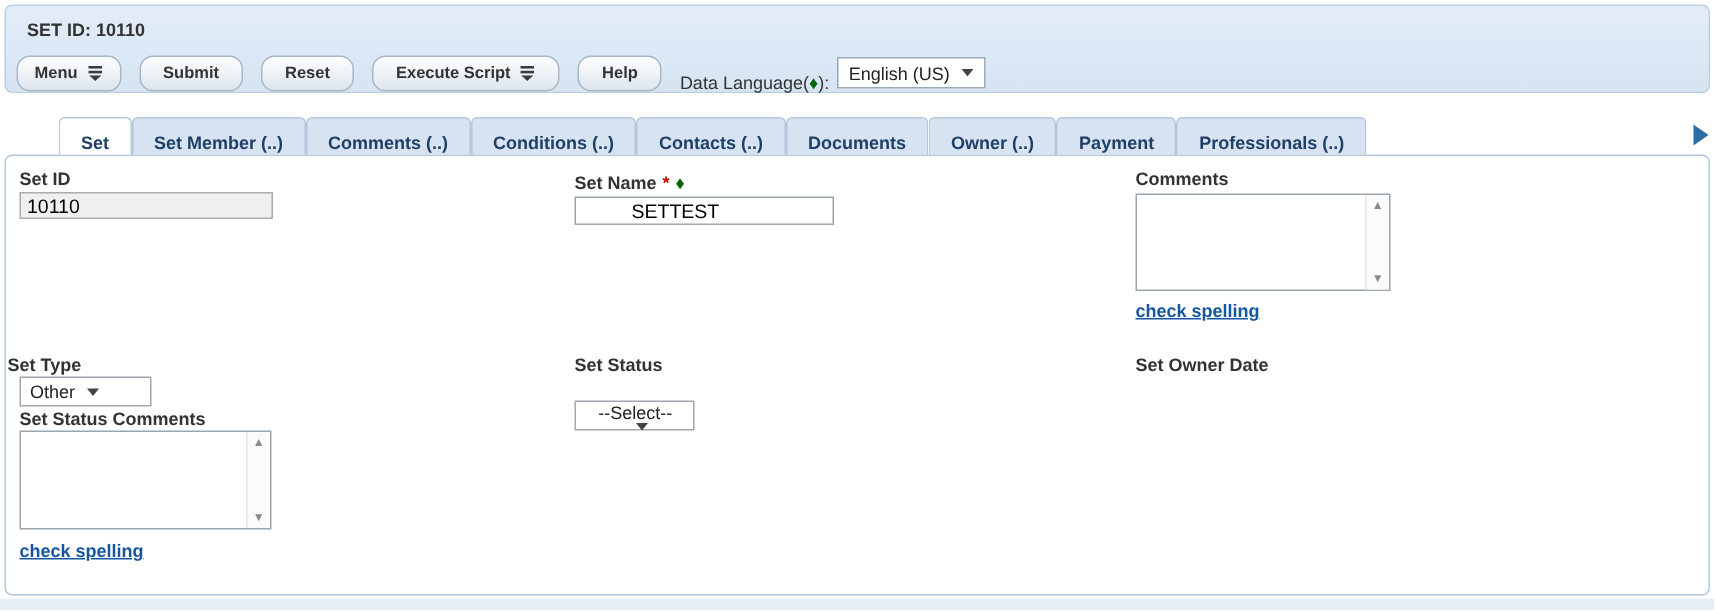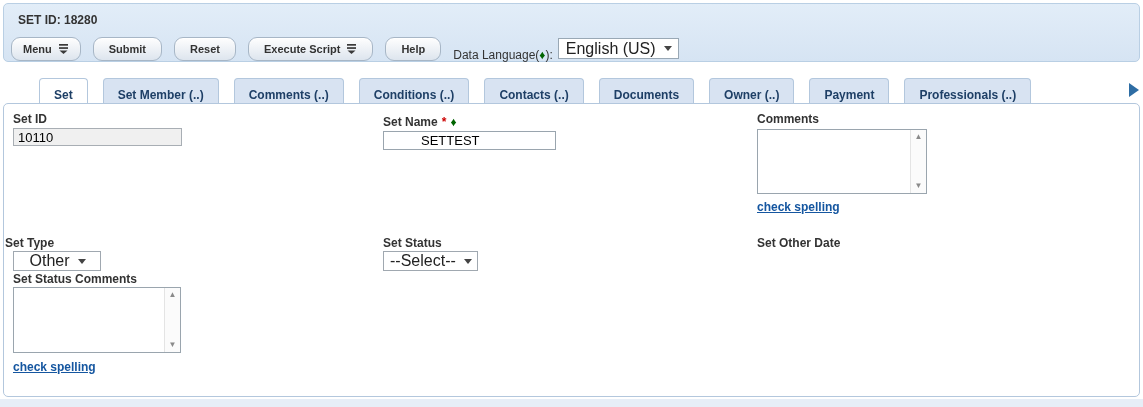--- a/index.html
+++ b/index.html
@@ -37,37 +37,37 @@
   }
   .btn + .btn { margin-left:12px; }
   .btn-menu { padding:0 11px; }
   .dd-icon { display:inline-block; width:11px; height:10px; }
   .dd-icon svg { display:block; }
 
   .lang-wrap { display:flex; align-items:center; margin-left:12px; }
   .lang-label { font-size:12px; color:#333;margin-top:12px; }
   .diamond { color:#006400; font-weight:bold; }
   .fake-select {
-    display:inline-flex; align-items:center; justify-content:center;
+    display:inline-flex; align-items:center; justify-content:flex-start;
     background:#fff; border:1px solid #99a8b5;
-    font-size:16px; color:#222; cursor:pointer;
+    font-size:12px; color:#222; cursor:pointer;
   }
   .fake-select .caret {
     width:0; height:0; border-left:4px solid transparent; border-right:4px solid transparent;
     border-top:5px solid #444; margin-left:8px;
   }
   .lang-select { height:21px; min-width:99px; padding:0 6px 0 7px; margin-left:5px; }
 
   
   .tabs-row {
     position:absolute; left:39px; top:78px; right:22px; height:25px;
     display:flex; overflow:hidden; z-index:3;
   }
   .tab {
-    flex:0 0 auto; height:25px; padding:16px 14px; margin-right:15px;
+    flex:0 0 auto; height:25px; padding:16px 14px; margin-right:0;
     display:inline-flex; align-items:center;
     background:#d8e3f2;
     border:1px solid #b3c7dd; border-bottom:none;
     border-radius:4px 4px 0 0;
     font-size:12px; font-weight:bold; color:#1e3f66;
     cursor:pointer; white-space:nowrap;
   }
   .tab.active {
     background:#ffffff; height:26px; position:relative; z-index:4;
   }
@@ -125,21 +125,21 @@
     position:absolute; z-index:2; height:20px; padding:0 5px 0 6px;
     border-color:#a0a8b0;
   }
 </style>
 </head>
 <body>
 
 <div class="page">
 
   <div class="header-panel">
-    <div class="page-title">SET ID: 18280</div>
+    <div class="page-title">SET ID: 10110</div>
     <div class="toolbar">
       <button class="btn btn-menu">
         <span>Menu</span>
         <span class="dd-icon">
           <svg width="11" height="10" viewBox="0 0 11 10" fill="#3a3a3a">
               <rect x="1" y="0" width="9" height="1.7"></rect>
               <rect x="1" y="3.2" width="9" height="1.7"></rect>
               <polygon points="1.5,6.4 9.5,6.4 5.5,10"></polygon>
             </svg>
         </span>
@@ -207,26 +207,26 @@
   </div>
   <a class="spell-link" style="left:757px; top:200px;">check spelling</a>
 
   <div class="field-label" style="left:5px; top:236px;">Set Type</div>
   <span class="fake-select form-select" style="left:13px; top:251px; min-width:88px;">
     <span>Other</span>
     <span class="caret"></span>
   </span>
 
   <div class="field-label" style="left:383px; top:236px;">Set Status</div>
-  <span class="fake-select form-select" style="left:383px; top:251px; min-width:80px;">
+  <span class="fake-select form-select" style="left:383px; top:267px; min-width:80px;flex-direction:column;">
     <span>--Select--</span>
     <span class="caret"></span>
   </span>
 
-  <div class="field-label" style="left:757px; top:236px;">Set Other Date</div>
+  <div class="field-label" style="left:757px; top:236px;">Set Owner Date</div>
 
   <div class="field-label" style="left:13px; top:272px;">Set Status Comments</div>
   <div class="fake-textarea" style="left:13px; top:287px; width:168px; height:66px;">
     <div class="ta-scrollbar">
       <span class="sb-arrow">▲</span>
       <span class="sb-arrow">▼</span>
     </div>
   </div>
   <a class="spell-link" style="left:13px; top:360px;">check spelling</a>
 

